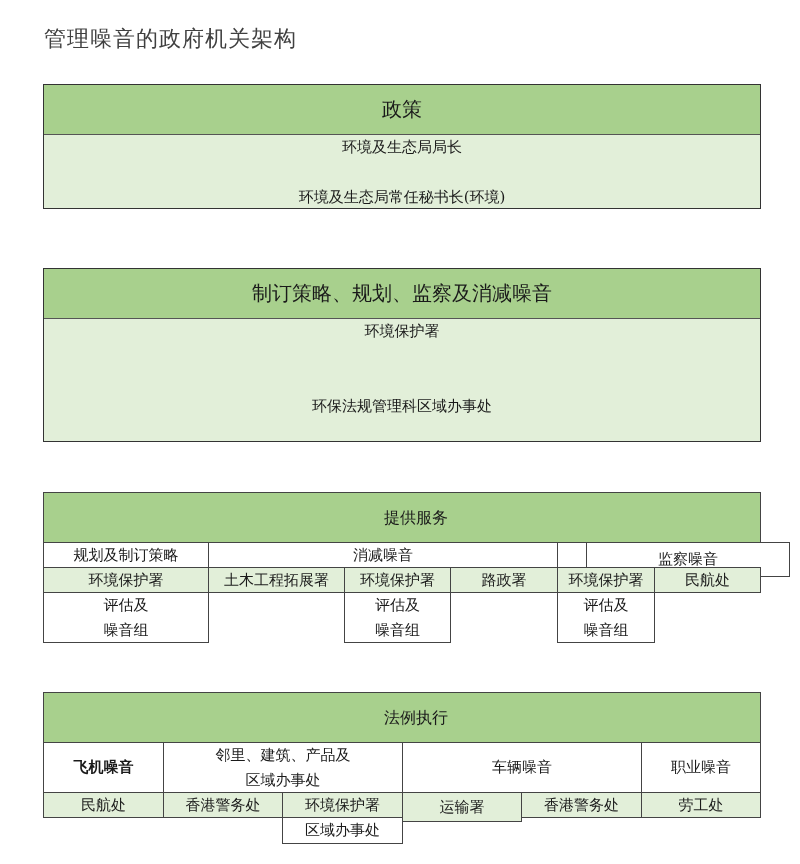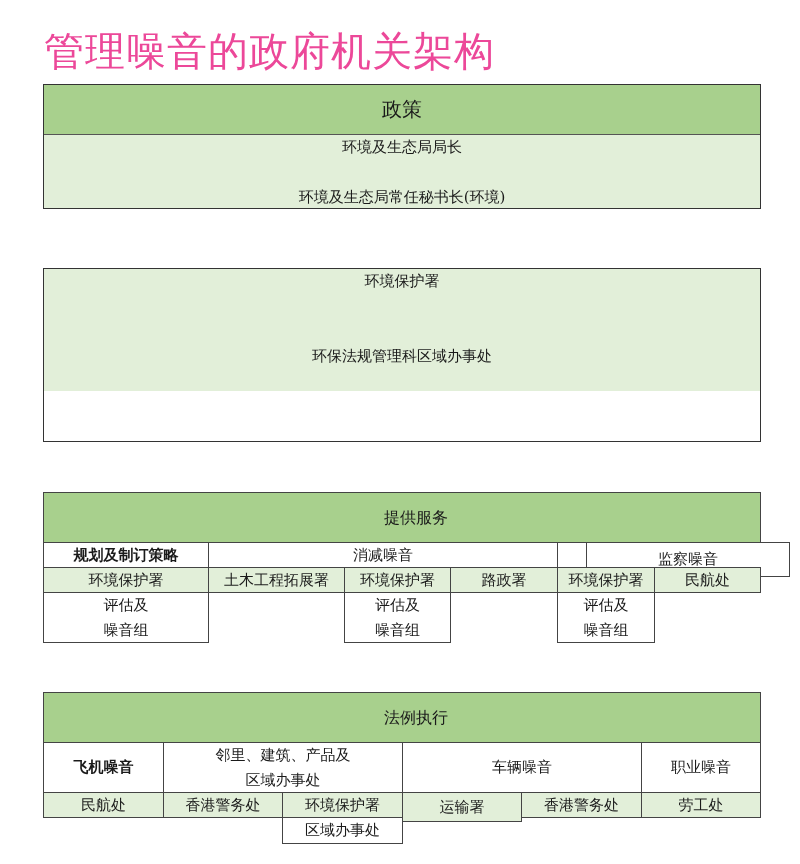--- a/index.html
+++ b/index.html
@@ -1,18 +1,18 @@
 <!DOCTYPE html>
 <html><head>
 <meta charset="utf-8">
 <style>
   * { box-sizing: border-box; margin: 0; padding: 0; }
   body { width: 800px; height: 864px; background: #ffffff; position: relative;
          font-family: "DejaVu Serif", "Liberation Serif", serif; color: #1a1a1a; overflow: hidden; }
-  .title { position: absolute; left: 44px; top: 24px; font-size: 40px; color: #ec4899; letter-spacing: 1px; }
+  .title { position: absolute; left: 44px; top: 24px; font-size: 22px; color: #404040; letter-spacing: 1px; }
   .box { position: absolute; left: 43px; width: 718px; border: 1px solid #333; }
   .hdr { background: #a8d08d; border-bottom: 1px solid #555; text-align: center; font-size: 20px;
          display: flex; align-items: center; justify-content: center; }
   .body { background: #e2efd9; text-align: center; font-size: 15px; }
   .line { height: 25px; line-height: 25px; }
   .cell { position: absolute; border: 1px solid #444; text-align: center; font-size: 15px;
           display: flex; align-items: center; justify-content: center; flex-direction: column; line-height: 25px; }
   .w { background: #ffffff; }
   .g { background: #e2efd9; }
   .gh { background: #a8d08d; font-size: 16px; padding-left: 28px; }
@@ -25,30 +25,31 @@
 <div class="box" style="top:84px; height:125px;">
   <div class="hdr" style="height:50px;">政策</div>
   <div class="body" style="height:73px; padding-top:0px;">
     <div class="line">环境及生态局局长</div>
     <div class="line"></div>
     <div class="line">环境及生态局常任秘书长(环境)</div>
   </div>
 </div>
 
 <div class="box" style="top:268px; height:174px;">
+  <div class="hdr" style="height:50px;">制订策略、规划、监察及消减噪音</div>
   <div class="body" style="height:122px;">
     <div class="line">环境保护署</div>
     <div class="line"></div>
     <div class="line"></div>
     <div class="line">环保法规管理科区域办事处</div>
   </div>
 </div>
 
 <div class="cell gh" style="left:43px; top:492px; width:718px; height:51px;">提供服务</div>
-<div class="cell w" style="left:43px; top:542px; width:166px; height:26px;font-weight:bold;">规划及制订策略</div>
+<div class="cell w" style="left:43px; top:542px; width:166px; height:26px;">规划及制订策略</div>
 <div class="cell w" style="left:208px; top:542px; width:350px; height:26px;">消减噪音</div>
 <div class="cell w" style="left:586px; top:542px; width:204px; height:35px;">监察噪音</div>
 
 <div class="cell g" style="left:43px; top:567px; width:166px; height:26px;">环境保护署</div>
 <div class="cell g" style="left:208px; top:567px; width:137px; height:26px;">土木工程拓展署</div>
 <div class="cell g" style="left:344px; top:567px; width:107px; height:26px;">环境保护署</div>
 <div class="cell g" style="left:450px; top:567px; width:108px; height:26px;">路政署</div>
 <div class="cell g" style="left:557px; top:567px; width:98px; height:26px;">环境保护署</div>
 <div class="cell g" style="left:654px; top:567px; width:107px; height:26px;">民航处</div>
 

